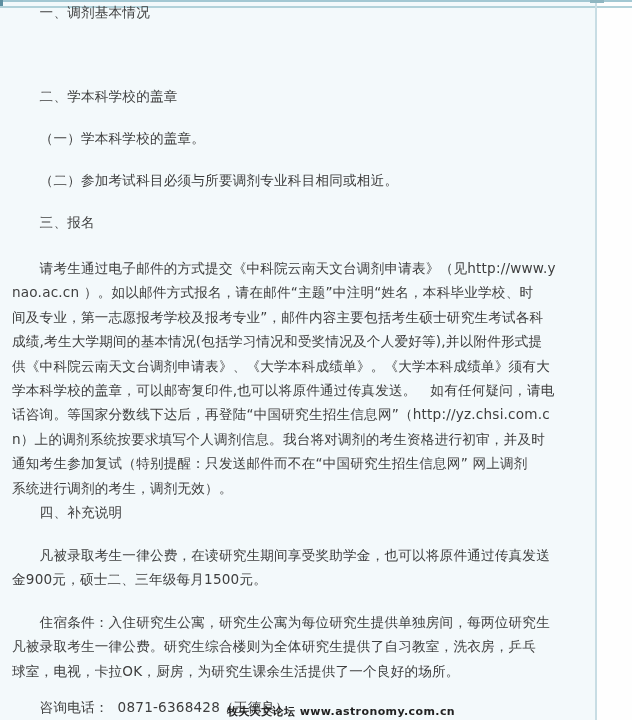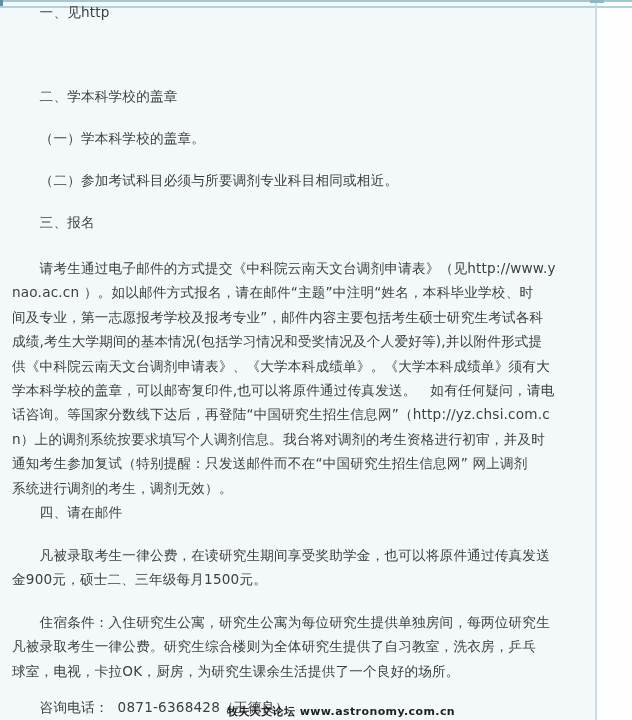--- a/index.html
+++ b/index.html
@@ -103,36 +103,36 @@
   <div class="content-area"></div>
   <div class="right-strip"></div>
 
   <div class="topline1"></div>
   <div class="topline2"></div>
   <div class="topline-tick"></div>
   <div class="corner-mark"></div>
   <div class="vdivider"></div>
 
   <div class="doc">
-    <div class="tb" style="top:0px">　　一、见http</div>
+    <div class="tb" style="top:0px">　　一、调剂基本情况</div>
     <div class="tb" style="top:84px">　　二、学本科学校的盖章</div>
     <div class="tb" style="top:126px">　　（一）学本科学校的盖章。</div>
     <div class="tb" style="top:210px">　　三、报名</div>
     <div class="tb" style="top:168px">　　（二）参加考试科目必须与所要调剂专业科目相同或相近。</div>
     <div class="tb" style="top:256px">　　请考生通过电子邮件的方式提交《中科院云南天文台调剂申请表》（见http://www.y
 nao.ac.cn ）。如以邮件方式报名，请在邮件“主题”中注明“姓名，本科毕业学校、时
 间及专业，第一志愿报考学校及报考专业”，邮件内容主要包括考生硕士研究生考试各科
 成绩,考生大学期间的基本情况(包括学习情况和受奖情况及个人爱好等),并以附件形式提
 供《中科院云南天文台调剂申请表》、《大学本科成绩单》。《大学本科成绩单》须有大
 学本科学校的盖章，可以邮寄复印件,也可以将原件通过传真发送。　如有任何疑问，请电
 话咨询。等国家分数线下达后，再登陆“中国研究生招生信息网”（http://yz.chsi.com.c
 n）上的调剂系统按要求填写个人调剂信息。我台将对调剂的考生资格进行初审，并及时
 通知考生参加复试（特别提醒：只发送邮件而不在“中国研究生招生信息网” 网上调剂
 系统进行调剂的考生，调剂无效）。</div>
-    <div class="tb" style="top:500px">　　四、请在邮件</div>
+    <div class="tb" style="top:500px">　　四、补充说明</div>
     <div class="tb" style="top:543px">　　凡被录取考生一律公费，在读研究生期间享受奖助学金，也可以将原件通过传真发送
 金900元，硕士二、三年级每月1500元。</div>
     <div class="tb" style="top:610px">　　住宿条件：入住研究生公寓，研究生公寓为每位研究生提供单独房间，每两位研究生
 凡被录取考生一律公费。研究生综合楼则为全体研究生提供了自习教室，洗衣房，乒乓
 球室，电视，卡拉OK，厨房，为研究生课余生活提供了一个良好的场所。</div>
     <div class="tb" style="top:695px">　　咨询电话：  0871-6368428（王德良）</div>
   </div>
 
   <div class="watermark">牧夫天文论坛 www.astronomy.com.cn</div>
 

